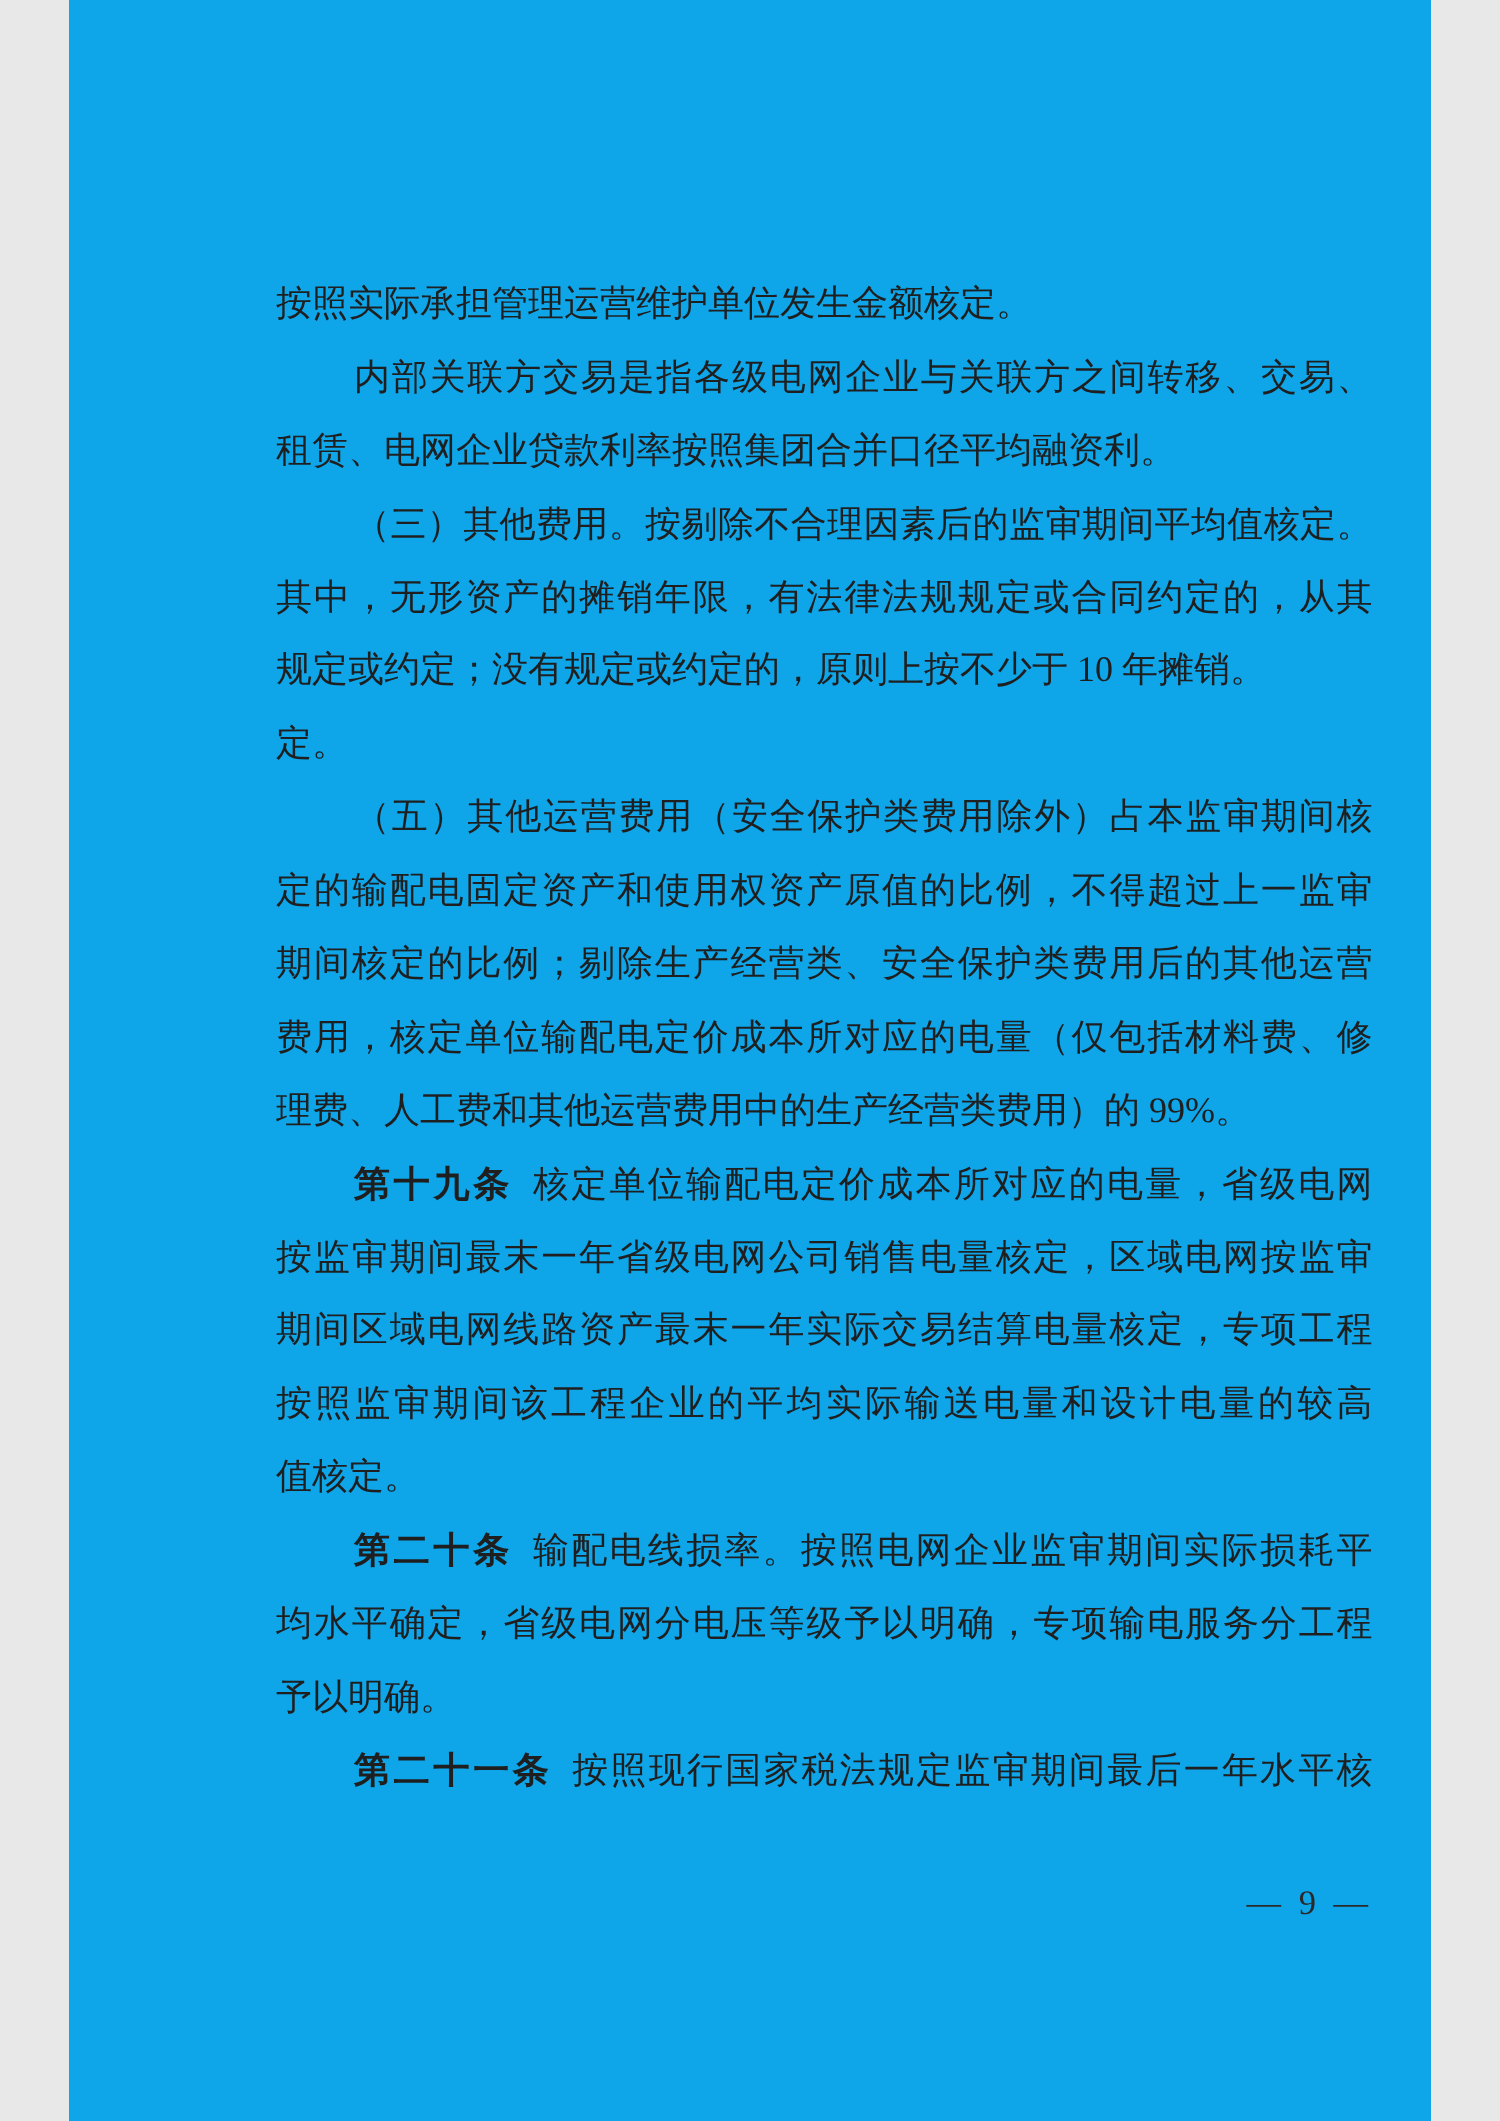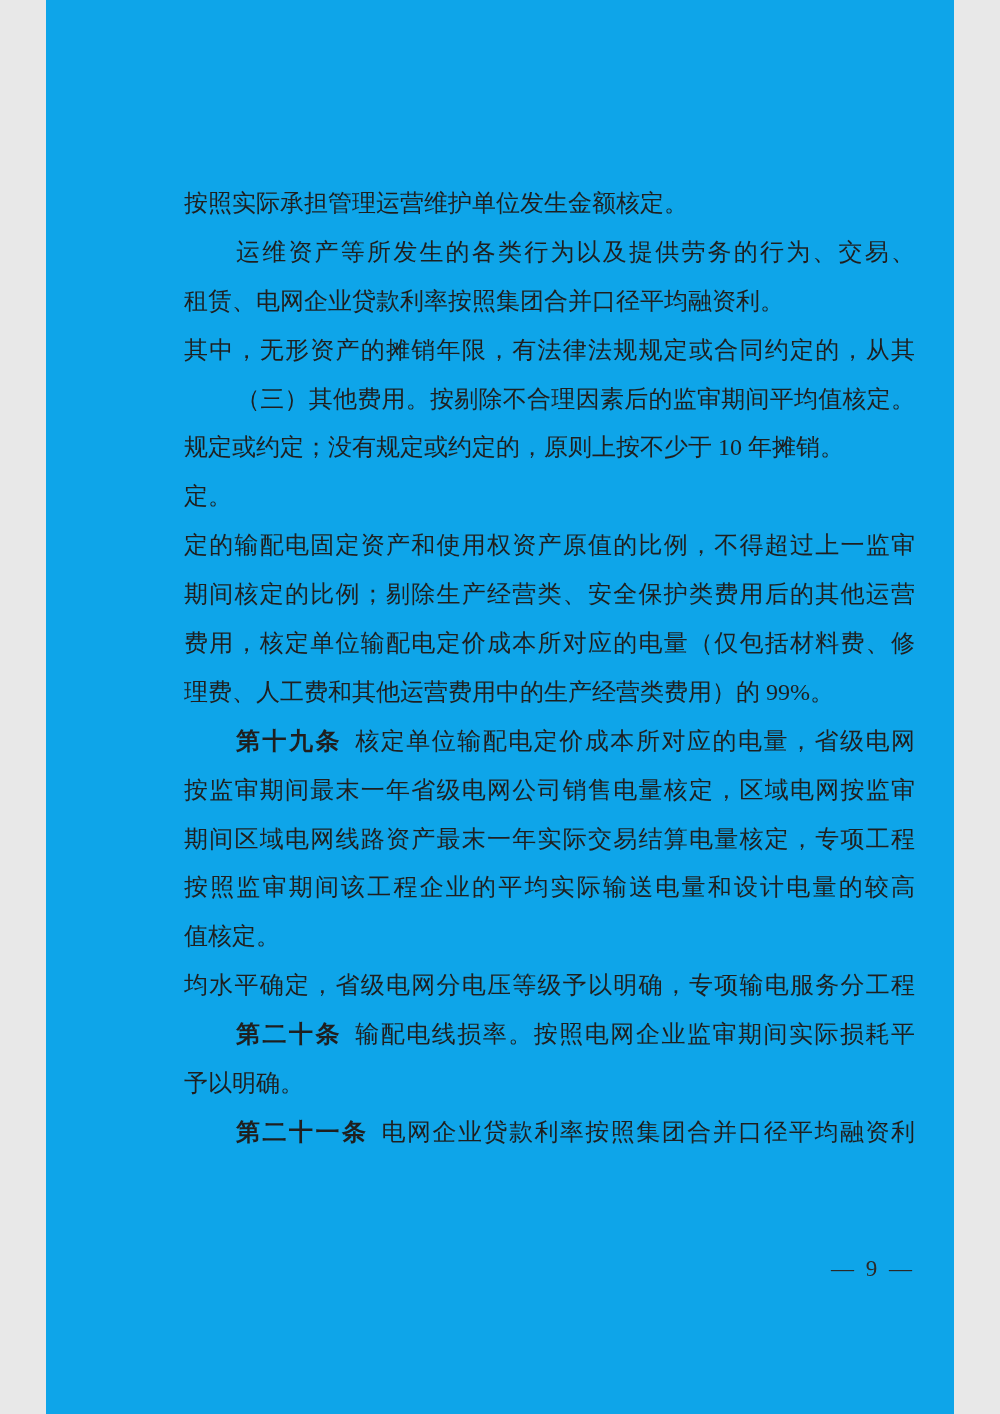--- a/index.html
+++ b/index.html
@@ -58,34 +58,35 @@
     letter-spacing: 3px;
     color: #2a2a2a;
   }
 </style>
 </head>
 <body>
 
 <div class="page">
   <div class="doc-body">
       <div class="line"><span>按照实际承担管理运营维护单位发生金额核定。</span></div>
-      <div class="line indent just"><span>运维资产等所发生的各类行为以及提供劳务的行为、交易、</span></div>
+      <div class="line indent just"><span>内部关联方交易是指各级电网企业与关联方之间转移、交易、</span></div>
       <div class="line"><span>租赁、电网企业贷款利率按照集团合并口径平均融资利。</span></div>
+      <div class="line indent just"><span>（三）其他费用。按剔除不合理因素后的监审期间平均值核定。</span></div>
       <div class="line just"><span>其中，无形资产的摊销年限，有法律法规规定或合同约定的，从其</span></div>
-      <div class="line indent just"><span>（三）其他费用。按剔除不合理因素后的监审期间平均值核定。</span></div>
       <div class="line"><span>规定或约定；没有规定或约定的，原则上按不少于 10 年摊销。</span></div>
       <div class="line"><span>定。</span></div>
+      <div class="line indent just"><span>（五）其他运营费用（安全保护类费用除外）占本监审期间核</span></div>
       <div class="line just"><span>定的输配电固定资产和使用权资产原值的比例，不得超过上一监审</span></div>
       <div class="line just"><span>期间核定的比例；剔除生产经营类、安全保护类费用后的其他运营</span></div>
       <div class="line just"><span>费用，核定单位输配电定价成本所对应的电量（仅包括材料费、修</span></div>
       <div class="line"><span>理费、人工费和其他运营费用中的生产经营类费用）的 99%。</span></div>
       <div class="line indent just"><span class="bold">第十九条</span><span>核定单位输配电定价成本所对应的电量，省级电网</span></div>
       <div class="line just"><span>按监审期间最末一年省级电网公司销售电量核定，区域电网按监审</span></div>
       <div class="line just"><span>期间区域电网线路资产最末一年实际交易结算电量核定，专项工程</span></div>
       <div class="line just"><span>按照监审期间该工程企业的平均实际输送电量和设计电量的较高</span></div>
       <div class="line"><span>值核定。</span></div>
+      <div class="line indent just"><span class="bold">第二十条</span><span>输配电线损率。按照电网企业监审期间实际损耗平</span></div>
       <div class="line just"><span>均水平确定，省级电网分电压等级予以明确，专项输电服务分工程</span></div>
-      <div class="line indent just"><span class="bold">第二十条</span><span>输配电线损率。按照电网企业监审期间实际损耗平</span></div>
       <div class="line"><span>予以明确。</span></div>
-      <div class="line indent just"><span class="bold">第二十一条</span><span>电网企业贷款利率按照集团合并口径平均融资利</span></div>
+      <div class="line indent just"><span class="bold">第二十一条</span><span>按照现行国家税法规定监审期间最后一年水平核</span></div>
     </div>
   <div class="page-number">— 9 —</div>
 </div>
 
 </body></html>

